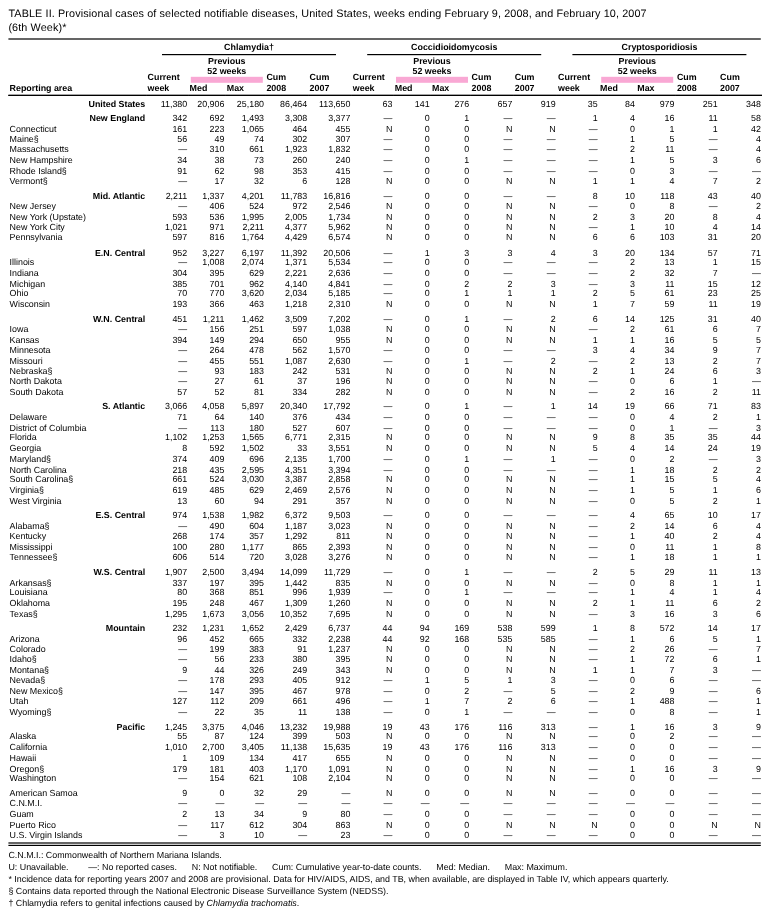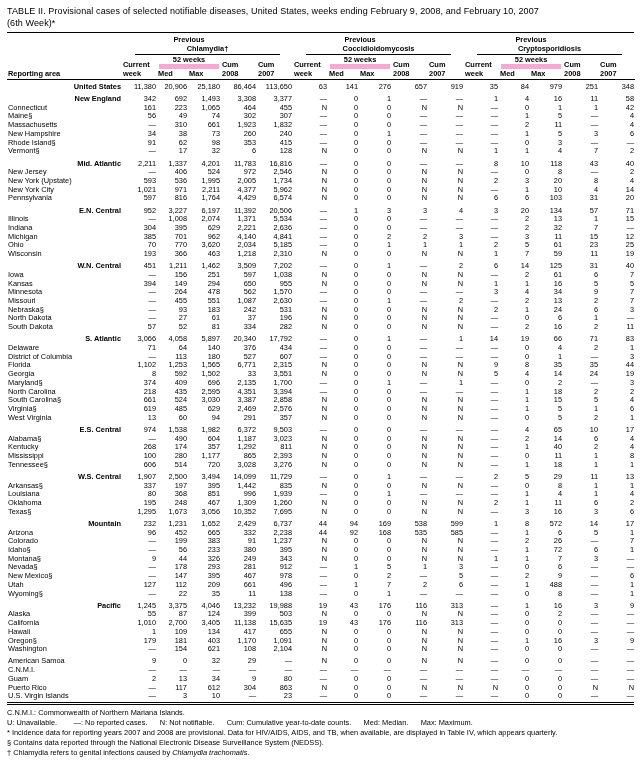--- a/index.html
+++ b/index.html
@@ -62,44 +62,44 @@
         <col style="width:36px">
       <col style="width:35px">
         <col style="width:31px">
         <col style="width:33px">
         <col style="width:36px">
         <col style="width:36px">
     </colgroup>
     <thead>
       <tr>
         <th></th>
+        <th colspan="5">
+            <div class="grp-u">Chlamydia†</div>
+          </th>
+        <th colspan="5">
+            <div class="grp-u">Coccidioidomycosis</div>
+          </th>
+        <th colspan="5">
+            <div class="grp-u">Cryptosporidiosis</div>
+          </th>
+      </tr>
+      <tr>
+        <th></th>
         <th></th>
           <th colspan="2" class="ctr">Previous</th>
           <th></th>
           <th></th>
         <th></th>
           <th colspan="2" class="ctr">Previous</th>
           <th></th>
           <th></th>
         <th></th>
           <th colspan="2" class="ctr">Previous</th>
           <th></th>
           <th></th>
-      </tr>
-      <tr>
-        <th></th>
-        <th colspan="5">
-            <div class="grp-u">Chlamydia†</div>
-          </th>
-        <th colspan="5">
-            <div class="grp-u">Coccidioidomycosis</div>
-          </th>
-        <th colspan="5">
-            <div class="grp-u">Cryptosporidiosis</div>
-          </th>
       </tr>
       <tr>
         <th></th>
         <th class="rt">Current</th>
           <th colspan="2">
             <div class="wk-u">52 weeks</div>
           </th>
           <th class="rt">Cum</th>
           <th class="rt">Cum</th>
         <th class="rt">Current</th>
@@ -1069,21 +1069,21 @@
           <td class="num">1</td>
           <td class="num">7</td>
           <td class="num">3</td>
           <td class="num">—</td>
         </tr>
         <tr>
           <td class="area">Nevada§</td>
           <td class="num">—</td>
           <td class="num">178</td>
           <td class="num">293</td>
-          <td class="num">281</td>
+          <td class="num">405</td>
           <td class="num">912</td>
           <td class="num">—</td>
           <td class="num">1</td>
           <td class="num">5</td>
           <td class="num">1</td>
           <td class="num">3</td>
           <td class="num">—</td>
           <td class="num">0</td>
           <td class="num">6</td>
           <td class="num">—</td>

